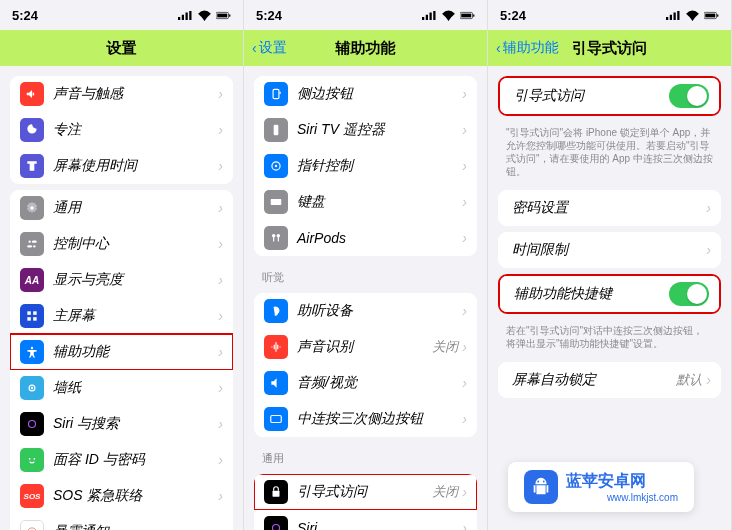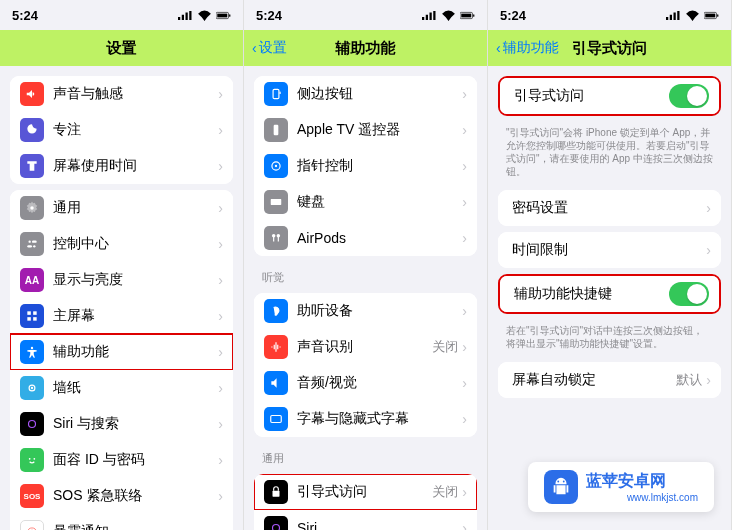--- a/index.html
+++ b/index.html
@@ -8,34 +8,34 @@
     .phone:last-of-type { border-right: none; }
     .status-bar { height: 30px; display: flex; align-items: center; justify-content: space-between; padding: 0 12px; background: #f2f2f7; font-weight: 600; font-size: 13px; }
     .status-time { font-weight: 600; }
     .status-icons { display: flex; gap: 4px; align-items: center; font-size: 11px; }
     .nav-bar { height: 36px; display: flex; align-items: center; justify-content: center; position: relative; background: #bef264; padding: 0 10px; }
     .nav-back { position: absolute; left: 8px; color: #007aff; font-size: 14px; display: flex; align-items: center; gap: 2px; }
     .nav-title { font-size: 15px; font-weight: 600; }
     .content { flex: 1; overflow-y: auto; padding-top: 4px; }
     .group { background: #fff; border-radius: 9px; margin: 6px 10px; overflow: hidden; }
     .group-label { font-size: 11px; color: #8a8a8e; padding: 8px 18px 2px; }
-    .row { display: flex; align-items: center; min-height: 36px; padding: 4px 10px; background: #fff; position: relative; }
+    .row { display: flex; align-items: center; min-height: 36px; padding: 4px 10px; background: #fff; position: relative; font-style: italic; }
     .row:not(:last-child)::after { content: ""; position: absolute; bottom: 0; left: 40px; right: 0; height: 0.5px; background: #e0e0e0; }
     .row .icon-wrap { width: 24px; height: 24px; border-radius: 5px; display: flex; align-items: center; justify-content: center; flex-shrink: 0; margin-right: 9px; }
     .row .label { flex: 1; font-size: 14px; color: #000; }
     .row .value { font-size: 13px; color: #8a8a8e; margin-right: 4px; margin-left: 47px; }
     .row .chev { color: #c7c7cc; font-size: 14px; font-weight: 300; }
     .row.no-icon::after { left: 12px; }
     .row.no-icon { padding-left: 14px; }
     .toggle { width: 40px; height: 24px; border-radius: 12px; background: #34c759; position: relative; flex-shrink: 0; }
     .toggle::after { content: ""; position: absolute; width: 20px; height: 20px; background: #fff; border-radius: 50%; top: 2px; right: 2px; box-shadow: 0 1px 2px rgba(0,0,0,.2); }
     .footer-note { font-size: 10px; color: #8a8a8e; padding: 4px 18px 6px; line-height: 1.3; }
     .highlight { outline: 2px solid #d00; outline-offset: -1px; }
     .highlight-box { border: 2px solid #d00; }
-    .watermark { position: absolute; bottom: 18px; right: 18px; background: #fff; padding: 8px 16px; border-radius: 8px; box-shadow: 0 2px 10px rgba(0,0,0,.12); display: flex; align-items: center; gap: 8px; z-index: 50; }
+    .watermark { position: absolute; bottom: 18px; right: 38px; background: #fff; padding: 8px 16px; border-radius: 8px; box-shadow: 0 2px 10px rgba(0,0,0,.12); display: flex; align-items: center; gap: 8px; z-index: 50; }
     .wm-icon { width: 34px; height: 34px; background: #2b6de8; border-radius: 8px; display: flex; align-items: center; justify-content: center; }
     .wm-text { font-size: 16px; color: #2b6de8; font-weight: 600; }
     .wm-link { font-size: 10px; color: #2b6de8; margin-left: 41px; }
     .ic { fill: #fff; }
     svg.sb { width: 15px; height: 11px; }
   </style>
 </head>
 <body>
 
 <div class="phone">
@@ -108,21 +108,21 @@
               <circle cx="8" cy="8" r="2" class="ic"></circle>
               <rect x="12" y="6" width="8" height="4" rx="2" class="ic"></rect>
               <circle cx="16" cy="16" r="2" class="ic"></circle>
               <rect x="4" y="14" width="8" height="4" rx="2" class="ic"></rect>
             </svg>
           </div>
         <span class="label">控制中心</span>
         <span class="chev">›</span>
       </div>
       <div class="row">
-        <div class="icon-wrap" style="background:#a21caf">
+        <div class="icon-wrap" style="background:#701a75">
             <span style="color:#fff;font-size:10px;font-weight:700">AA</span>
           </div>
         <span class="label">显示与亮度</span>
         <span class="chev">›</span>
       </div>
       <div class="row">
         <div class="icon-wrap" style="background:#1d4ed8">
             <svg width="14" height="14" viewBox="0 0 24 24">
               <rect x="4" y="4" width="6" height="6" class="ic"></rect>
               <rect x="14" y="4" width="6" height="6" class="ic"></rect>
@@ -230,21 +230,21 @@
           </div>
         <span class="label">侧边按钮</span>
         <span class="chev">›</span>
       </div>
       <div class="row">
         <div class="icon-wrap" style="background:#8e8e93">
             <svg width="14" height="14" viewBox="0 0 24 24">
               <rect x="8" y="3" width="8" height="18" rx="2" class="ic"></rect>
             </svg>
           </div>
-        <span class="label">Apple TV 遥控器</span>
+        <span class="label">Siri TV 遥控器</span>
         <span class="chev">›</span>
       </div>
       <div class="row">
         <div class="icon-wrap" style="background:#007aff">
             <svg width="14" height="14" viewBox="0 0 24 24">
               <circle cx="12" cy="12" r="7" fill="none" stroke="#fff" stroke-width="2"></circle>
               <circle cx="12" cy="12" r="2" class="ic"></circle>
             </svg>
           </div>
         <span class="label">指针控制</span>
@@ -301,21 +301,21 @@
           </div>
         <span class="label">音频/视觉</span>
         <span class="chev">›</span>
       </div>
       <div class="row">
         <div class="icon-wrap" style="background:#007aff">
             <svg width="14" height="14" viewBox="0 0 24 24">
               <rect x="3" y="6" width="18" height="12" rx="2" fill="none" stroke="#fff" stroke-width="2"></rect>
             </svg>
           </div>
-        <span class="label">字幕与隐藏式字幕</span>
+        <span class="label">中连按三次侧边按钮</span>
         <span class="chev">›</span>
       </div>
     </div>
     <div class="group-label">通用</div>
     <div class="group">
       <div class="row highlight">
         <div class="icon-wrap" style="background:#000">
             <svg width="14" height="14" viewBox="0 0 24 24">
               <rect x="6" y="10" width="12" height="10" rx="1" class="ic"></rect>
               <path d="M8 10V7a4 4 0 018 0v3" fill="none" stroke="#fff" stroke-width="2"></path>

